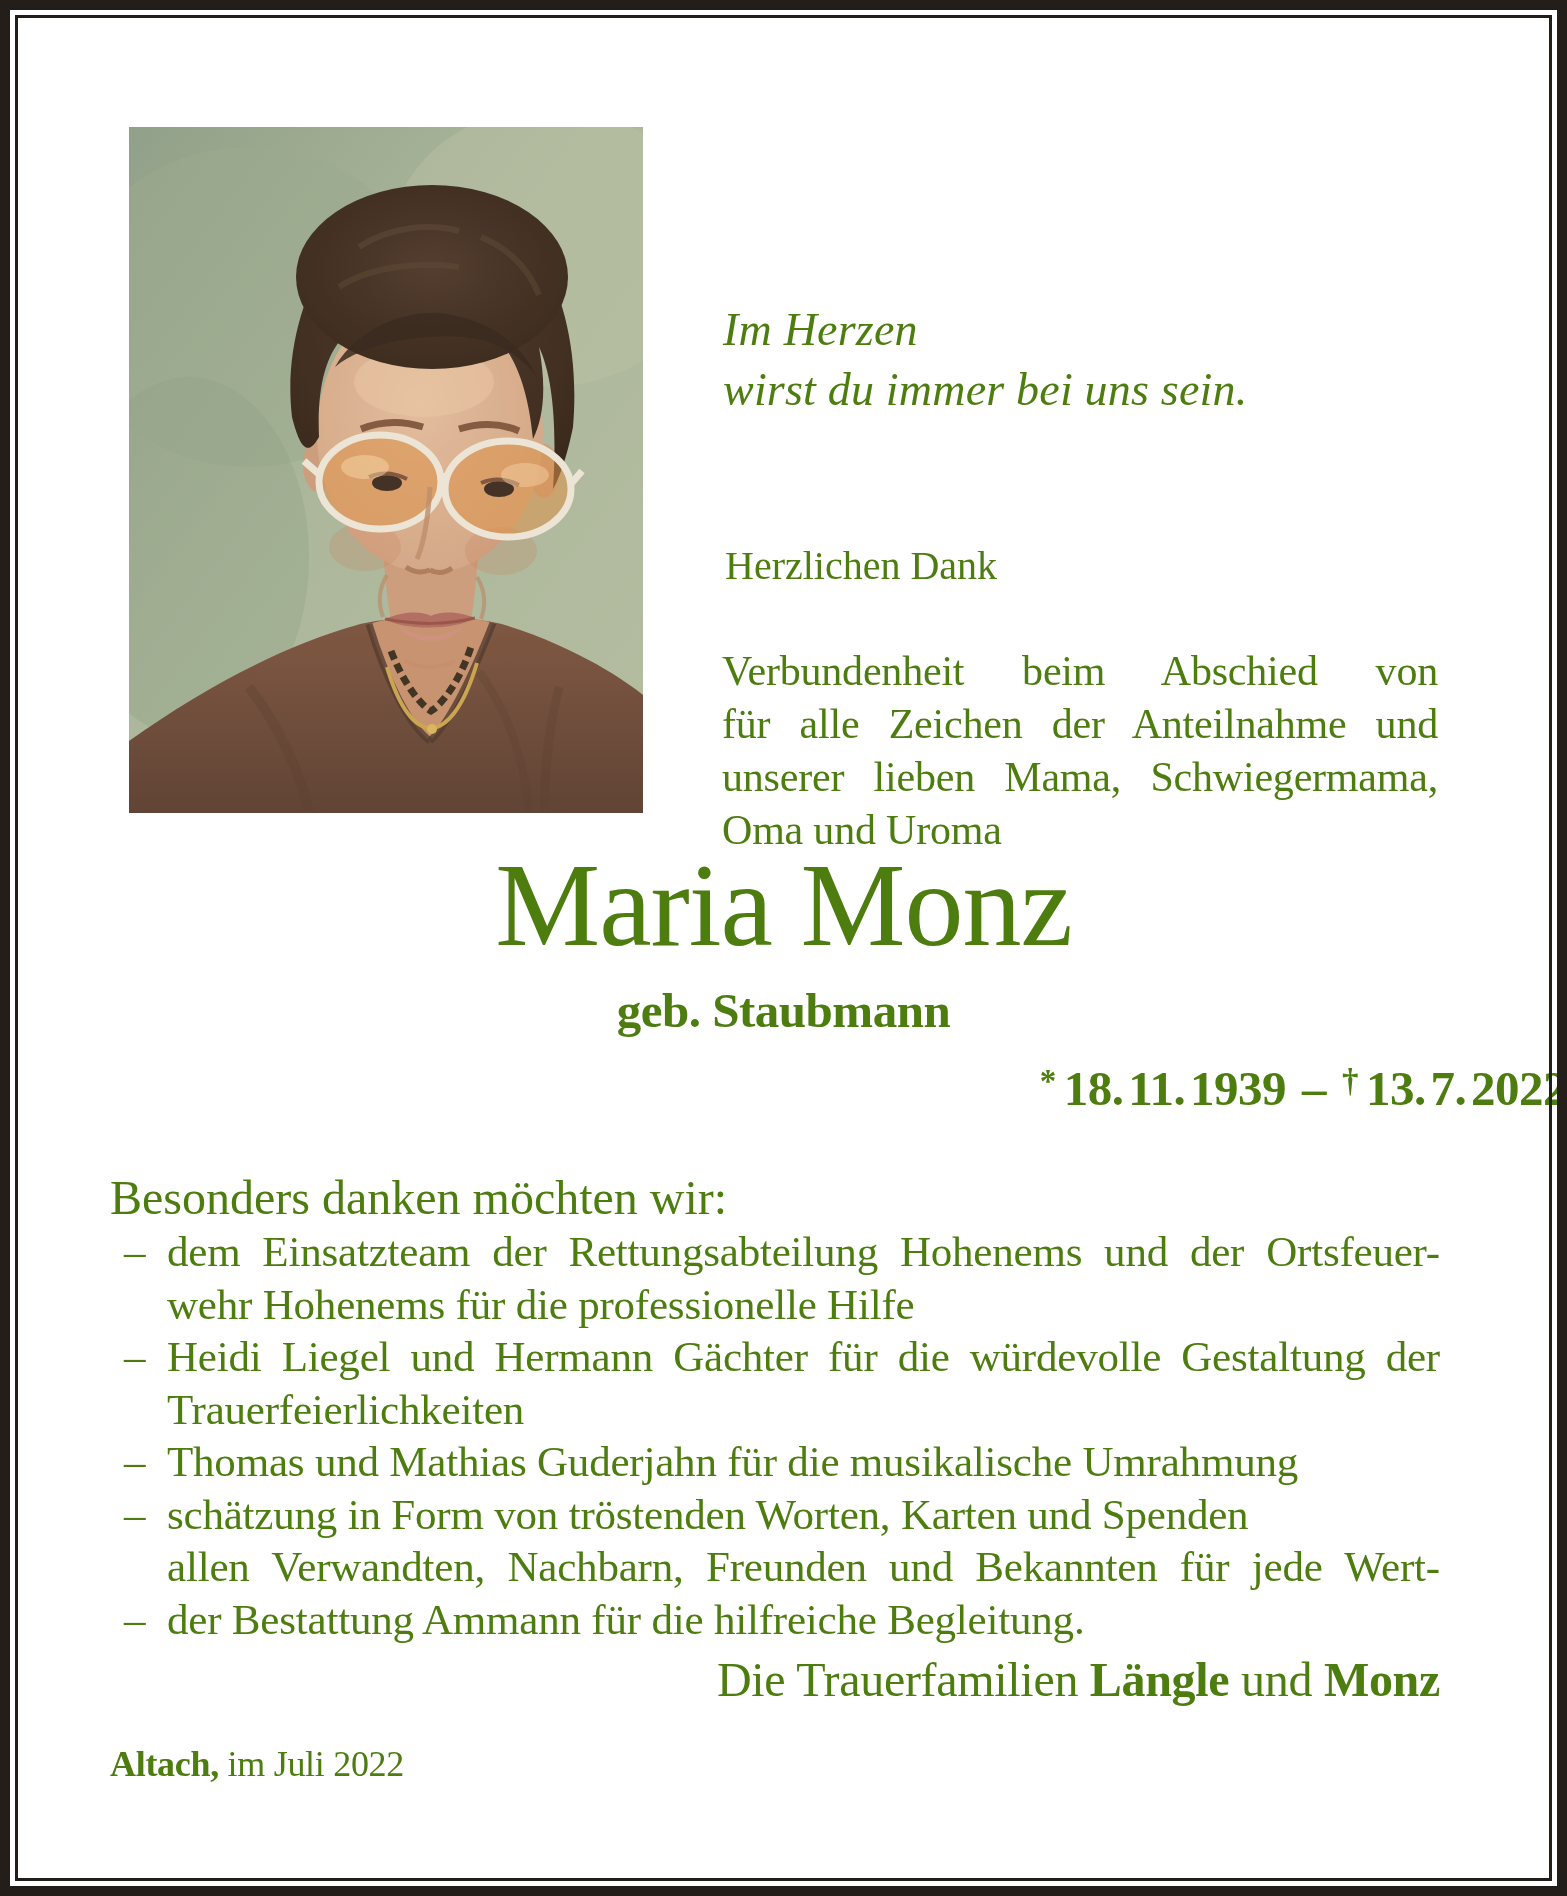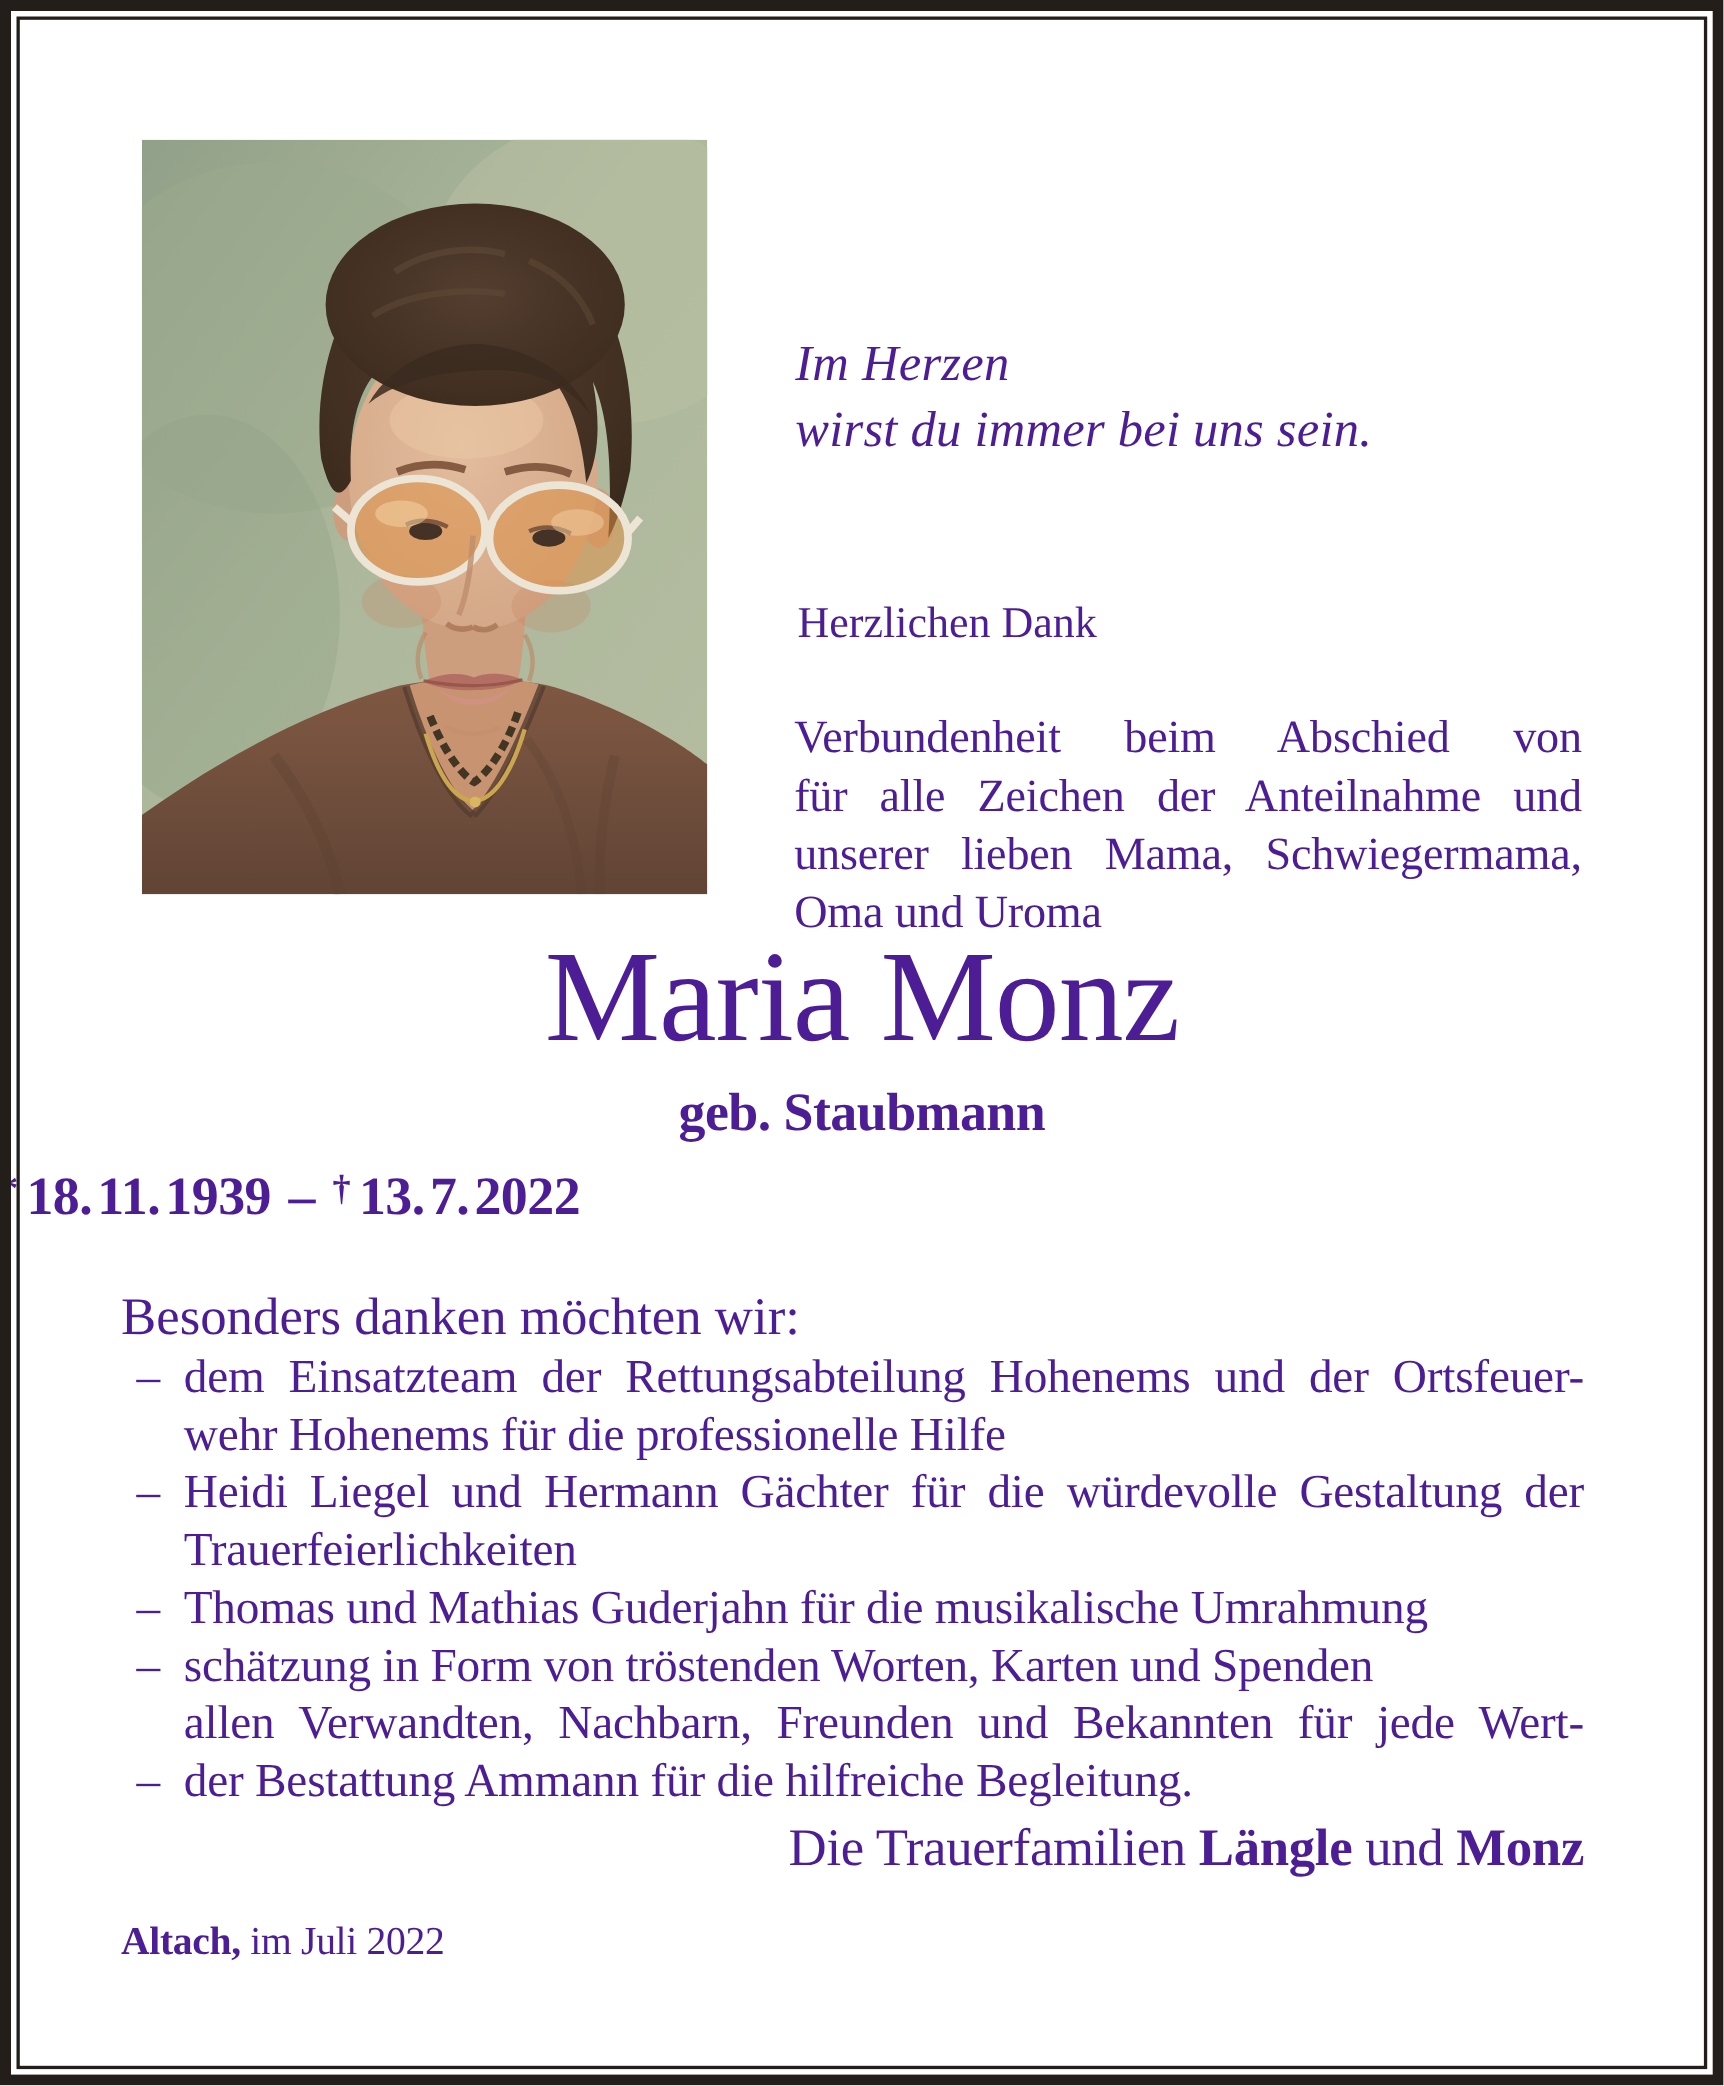--- a/index.html
+++ b/index.html
@@ -1,18 +1,18 @@
 <!DOCTYPE html>
 <html><head>
 <meta charset="utf-8">
 <style>
   html,body { margin:0; padding:0; background:#ffffff; }
   .page {
     position:relative; width:1567px; height:1896px; background:#ffffff;
-    font-family:"Liberation Serif", serif; color:#4c1d95; overflow:hidden;
+    font-family:"Liberation Serif", serif; color:#4d7c0f; overflow:hidden;
   }
   .frame-outer { position:absolute; inset:0; border:10px solid #241e1a; pointer-events:none; z-index:5; }
   .frame-inner { position:absolute; inset:15px; border:3px solid #241e1a; pointer-events:none; z-index:5; }
 
   .photo { position:absolute; left:129px; top:127px; width:514px; height:686px; }
   .photo svg { display:block; width:100%; height:100%; }
 
   .quote {
     position:absolute; left:723px; top:300px;
     font-style:italic; font-size:46px; line-height:60px; letter-spacing:0.2px;
@@ -26,21 +26,21 @@
 
   .name {
     position:absolute; left:0; right:0; top:846px; text-align:center;
     font-size:118px; line-height:120px; letter-spacing:-1px;
   }
   .maiden {
     position:absolute; left:0; right:0; top:983px; text-align:center;
     font-size:49px; line-height:56px; font-weight:bold; letter-spacing:-0.5px;
   }
   .dates {
-    position:absolute; left:0; right:0; top:1053px; text-align:left;
+    position:absolute; left:0; right:0; top:1053px; text-align:right;
     font-size:49px; line-height:56px; font-weight:bold;
     letter-spacing:-0.5px; word-spacing:-7px;
   }
   .dates .sym { font-size:33px; vertical-align:13px; margin-right:8px; }
   .dates .sep { margin:0 16px; }
 
   .intro { position:absolute; left:110px; top:1170px; font-size:48px; line-height:56px; }
   .list {
     position:absolute; left:110px; top:1226px; width:1330px;
     font-size:43px; line-height:52.5px; letter-spacing:-0.2px;

